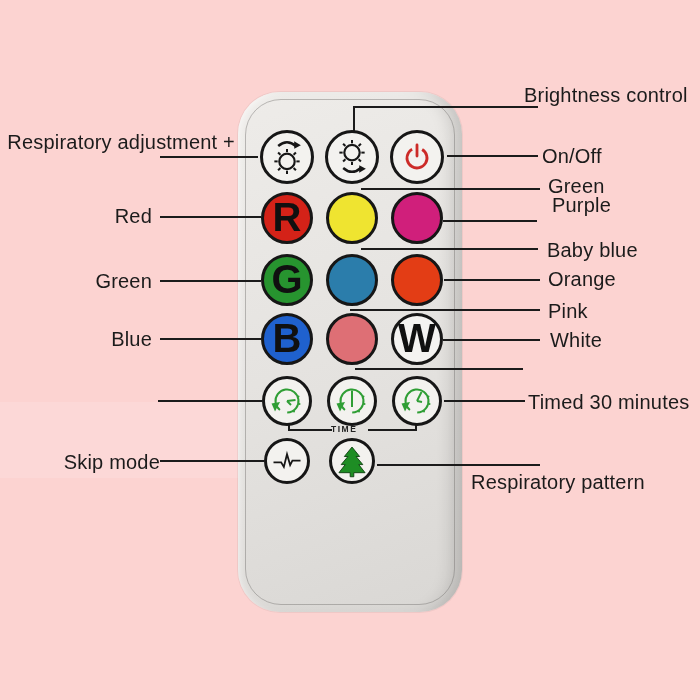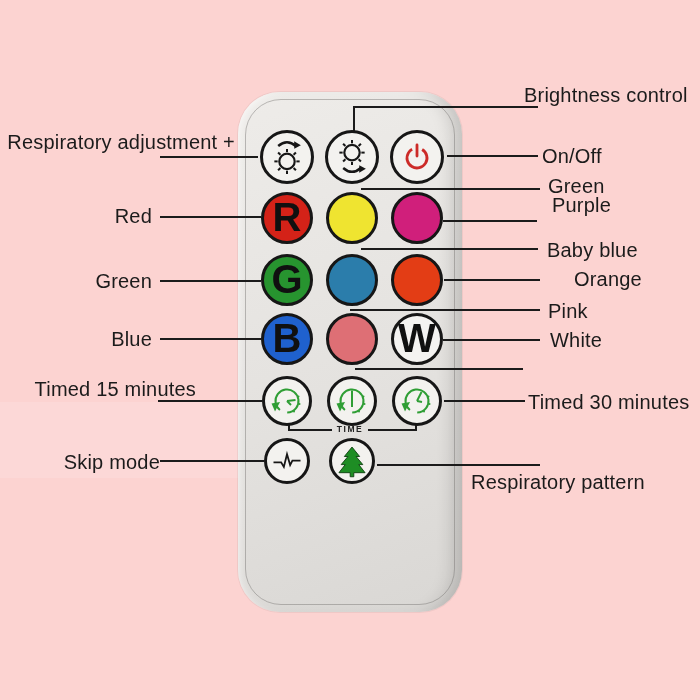--- a/index.html
+++ b/index.html
@@ -30,21 +30,21 @@
     font-family:"Liberation Sans",sans-serif;transform:translateY(-1px);
   }
   .line{position:absolute;height:2px;background:#1b1b1b;z-index:2;}
   .vline{position:absolute;width:2px;background:#1b1b1b;z-index:2;}
   .lbl{
     position:absolute;font-size:20px;line-height:24px;color:#1b1b1b;
     white-space:nowrap;z-index:2;letter-spacing:.2px;
   }
   .time-label{
     position:absolute;z-index:3;font-size:8.5px;font-weight:bold;color:#222;
-    letter-spacing:1.5px;text-align:center;
+    letter-spacing:1.5px;
   }
   svg{display:block;}
 </style>
 </head>
 <body>
 
 <div class="stage">
 
   <div class="bg-band"></div>
 
@@ -199,27 +199,26 @@
       <svg viewBox="0 0 40 40" width="36" height="36">
         <polygon points="20,4.5 28.5,15 24.5,15 32,24 27.5,24 34.5,33 22,33 22,37.5 18,37.5 18,33 5.5,33 12.5,24 8,24 15.5,15 11.5,15" fill="#1e8d24" stroke="#0d3f10" stroke-width="1"></polygon>
       </svg>
     </span>
   </button>
 
   <div class="lbl" style="right:465px;top:130px">Respiratory adjustment +</div>
   <div class="lbl" style="right:548px;top:204px">Red</div>
   <div class="lbl" style="right:548px;top:269px">Green</div>
   <div class="lbl" style="right:548px;top:327px">Blue</div>
-  <div class="lbl" style="right:504px;top:377px">Timed 15 minutes</div>
   <div class="lbl" style="right:540px;top:450px">Skip mode</div>
 
   <div class="lbl" style="left:524px;top:83px">Brightness control</div>
   <div class="lbl" style="left:542px;top:144px">On/Off</div>
   <div class="lbl" style="left:548px;top:174px">Green</div>
   <div class="lbl" style="left:552px;top:193px">Purple</div>
   <div class="lbl" style="left:547px;top:238px">Baby blue</div>
-  <div class="lbl" style="left:574px;top:267px">Orange</div>
+  <div class="lbl" style="left:548px;top:267px">Orange</div>
   <div class="lbl" style="left:548px;top:299px">Pink</div>
   <div class="lbl" style="left:550px;top:328px">White</div>
   <div class="lbl" style="left:528px;top:390px">Timed 30 minutes</div>
   <div class="lbl" style="left:471px;top:470px">Respiratory pattern</div>
 
 </div>
 
 </body></html>

